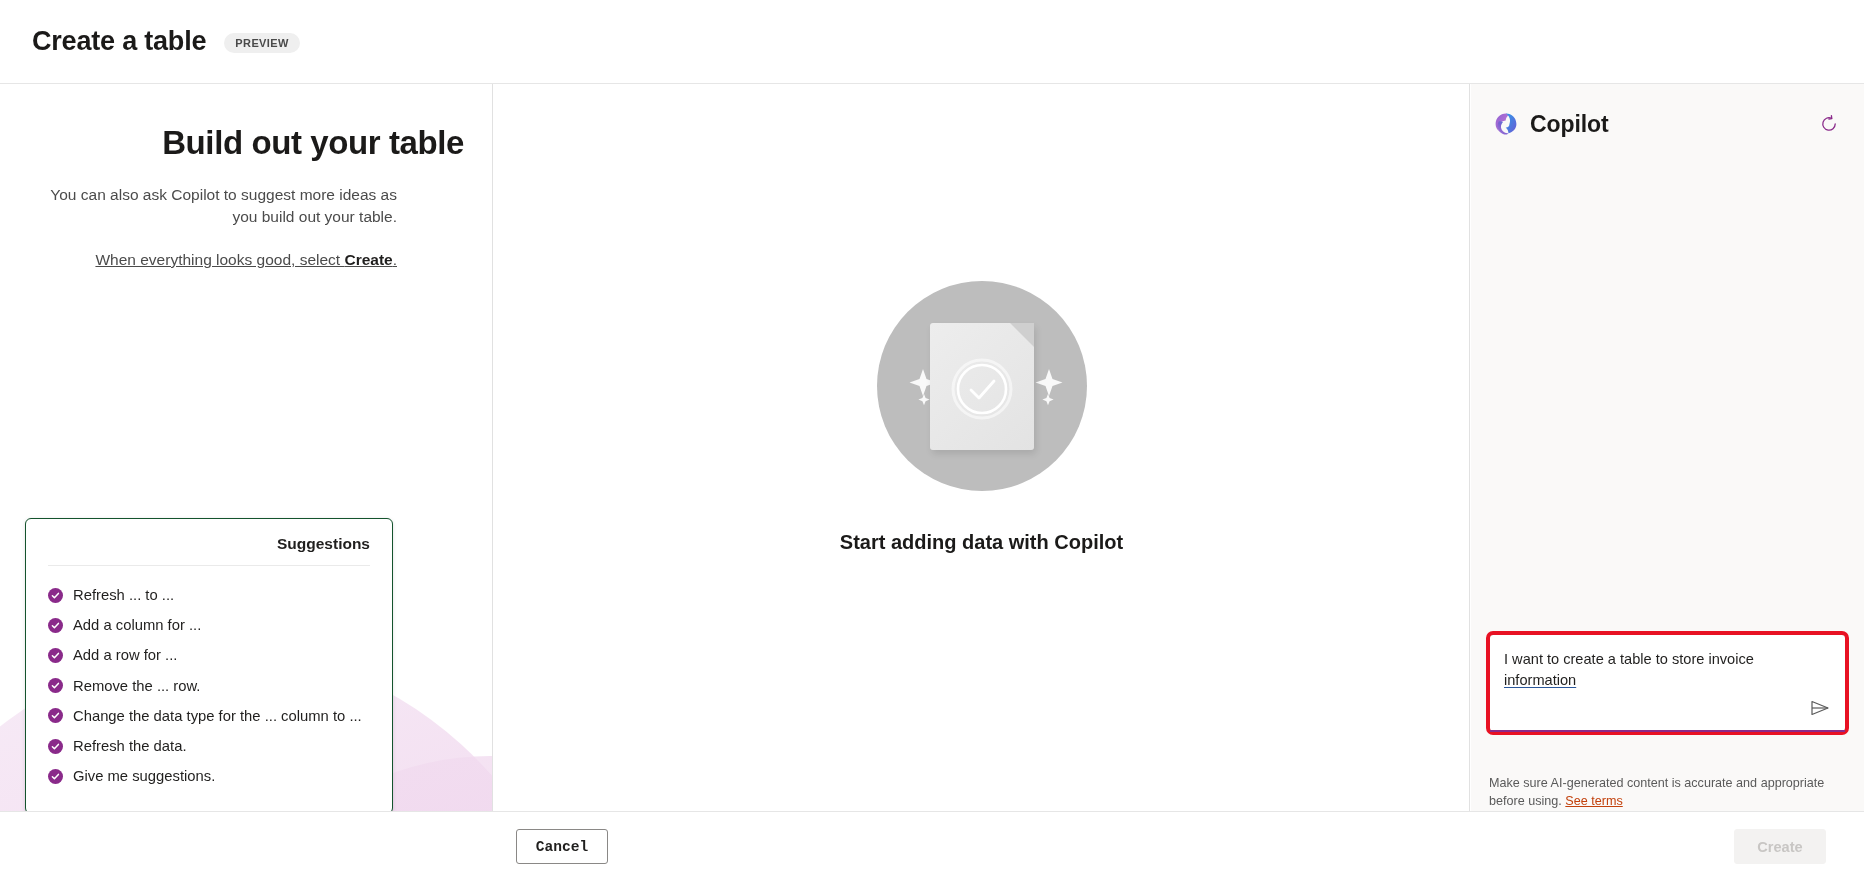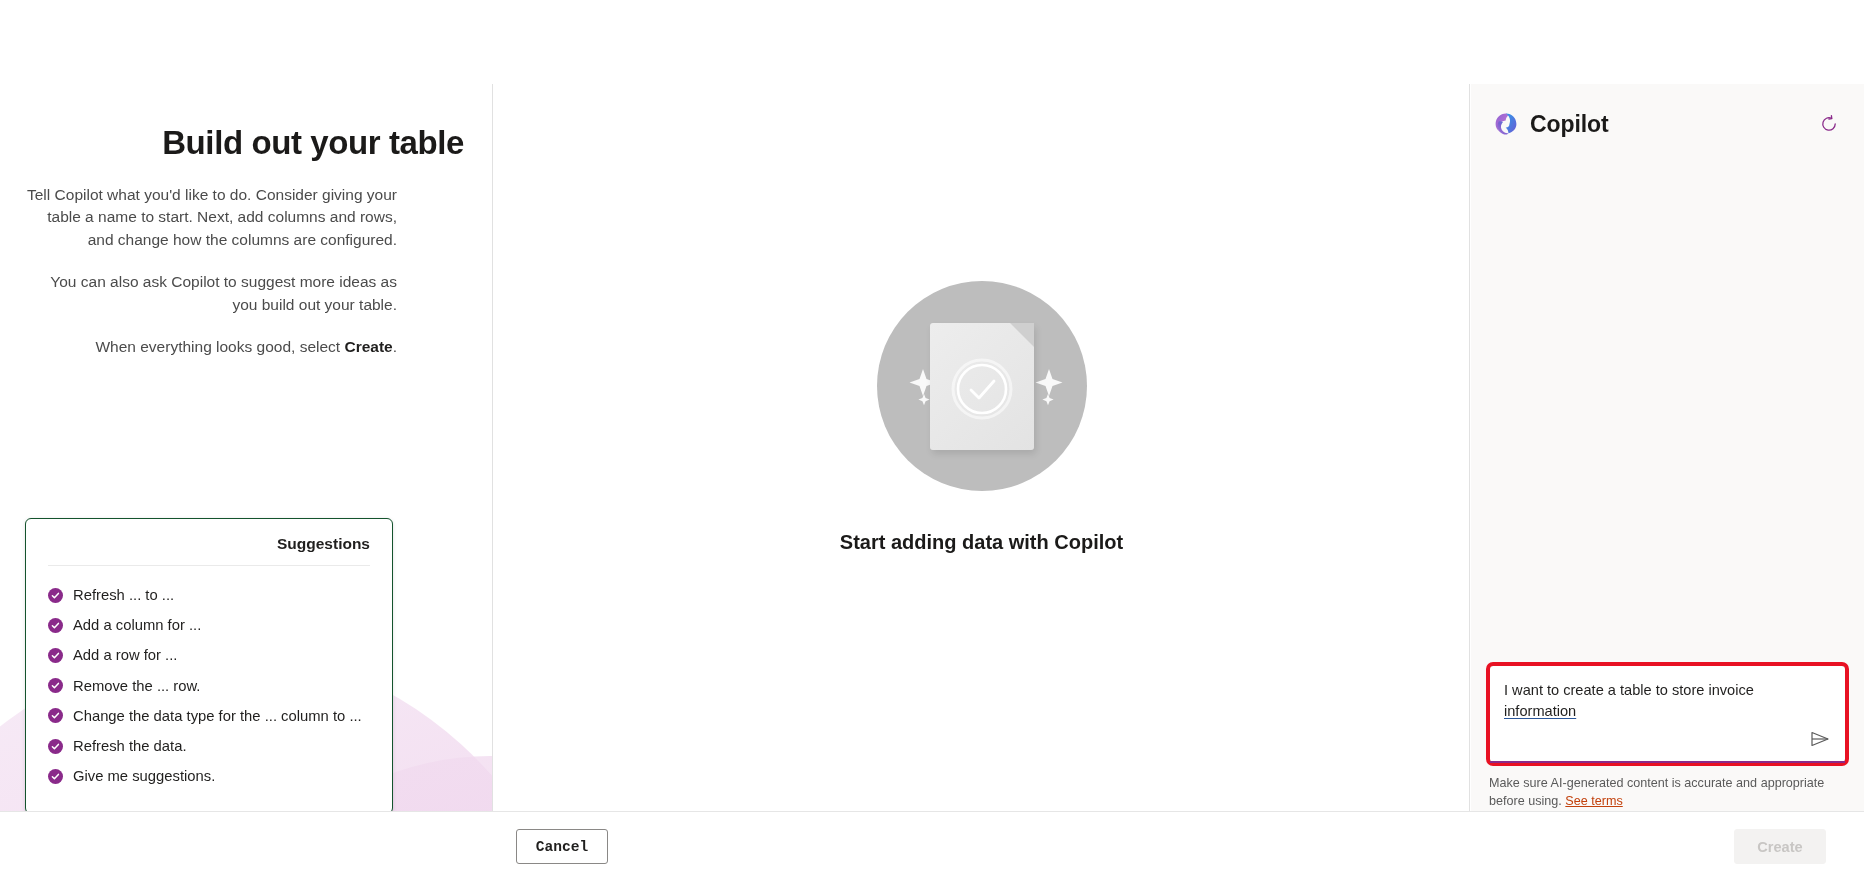--- a/index.html
+++ b/index.html
@@ -100,21 +100,21 @@
     margin: 0 0 22px 0;
     line-height: 1.15;
   }
   .left-para {
     font-size: 15.5px;
     line-height: 1.45;
     color: #4b4b4b;
     margin: 0 0 20px 0;
     max-width: 372px;
   }
-  .left-para.last { margin-bottom: 0; }
+  .left-para.last { margin-bottom: 0; text-decoration: underline; }
   .left-para b { font-weight: 700; color: #201f1e; }
 
   
   .suggestions-card {
     position: absolute;
     left: 25px; top: 434px;
     width: 368px;
     background: #ffffff;
     border: 1px solid #14532d;
     border-radius: 6px;
@@ -201,20 +201,21 @@
   }
 
   
   .copilot-pane {
     position: absolute;
     left: 1471px; top: 0;
     width: 393px; height: 727px;
     background: #faf9f8;
     display: flex;
     flex-direction: column;
+    gap: 31px;
   }
   .copilot-head {
     display: flex;
     align-items: center;
     padding: 18px 22px 0 22px;
     height: 62px;
   }
   .copilot-logo { width: 26px; height: 26px; flex: 0 0 auto; }
   .copilot-name {
     margin-left: 11px;
@@ -317,30 +318,33 @@
     border: 1px solid #f3f2f1;
     color: #c8c6c4;
     cursor: default;
   }
 </style>
 </head>
 <body>
 
 <div id="app">
 
+  <div class="header">
+    <span class="header-title">Create a table</span>
+    <span class="preview-badge">PREVIEW</span>
+  </div>
 
   <div class="body-region">
 
     <div class="left-pane">
       <div class="deco-blob deco-1"></div>
       <div class="deco-blob deco-2"></div>
 
       <div class="left-content">
         <h1 class="left-title">Build out your table</h1>
-        <p class="left-para">Tell Copilot what you'd like to do. Consider giving your table a name to start. Next, add columns and rows, and change how the columns are configured.</p>
         <p class="left-para">You can also ask Copilot to suggest more ideas as you build out your table.</p>
         <p class="left-para last"><span>When everything looks good, select </span><b>Create</b><span>.</span></p>
       </div>
 
       <div class="suggestions-card">
         <div class="suggestions-title">Suggestions</div>
         <div id="suggestion-list">
             <div class="sugg-item">
               <span class="sugg-bullet">
                 <svg width="9" height="9" viewBox="0 0 9 9">

